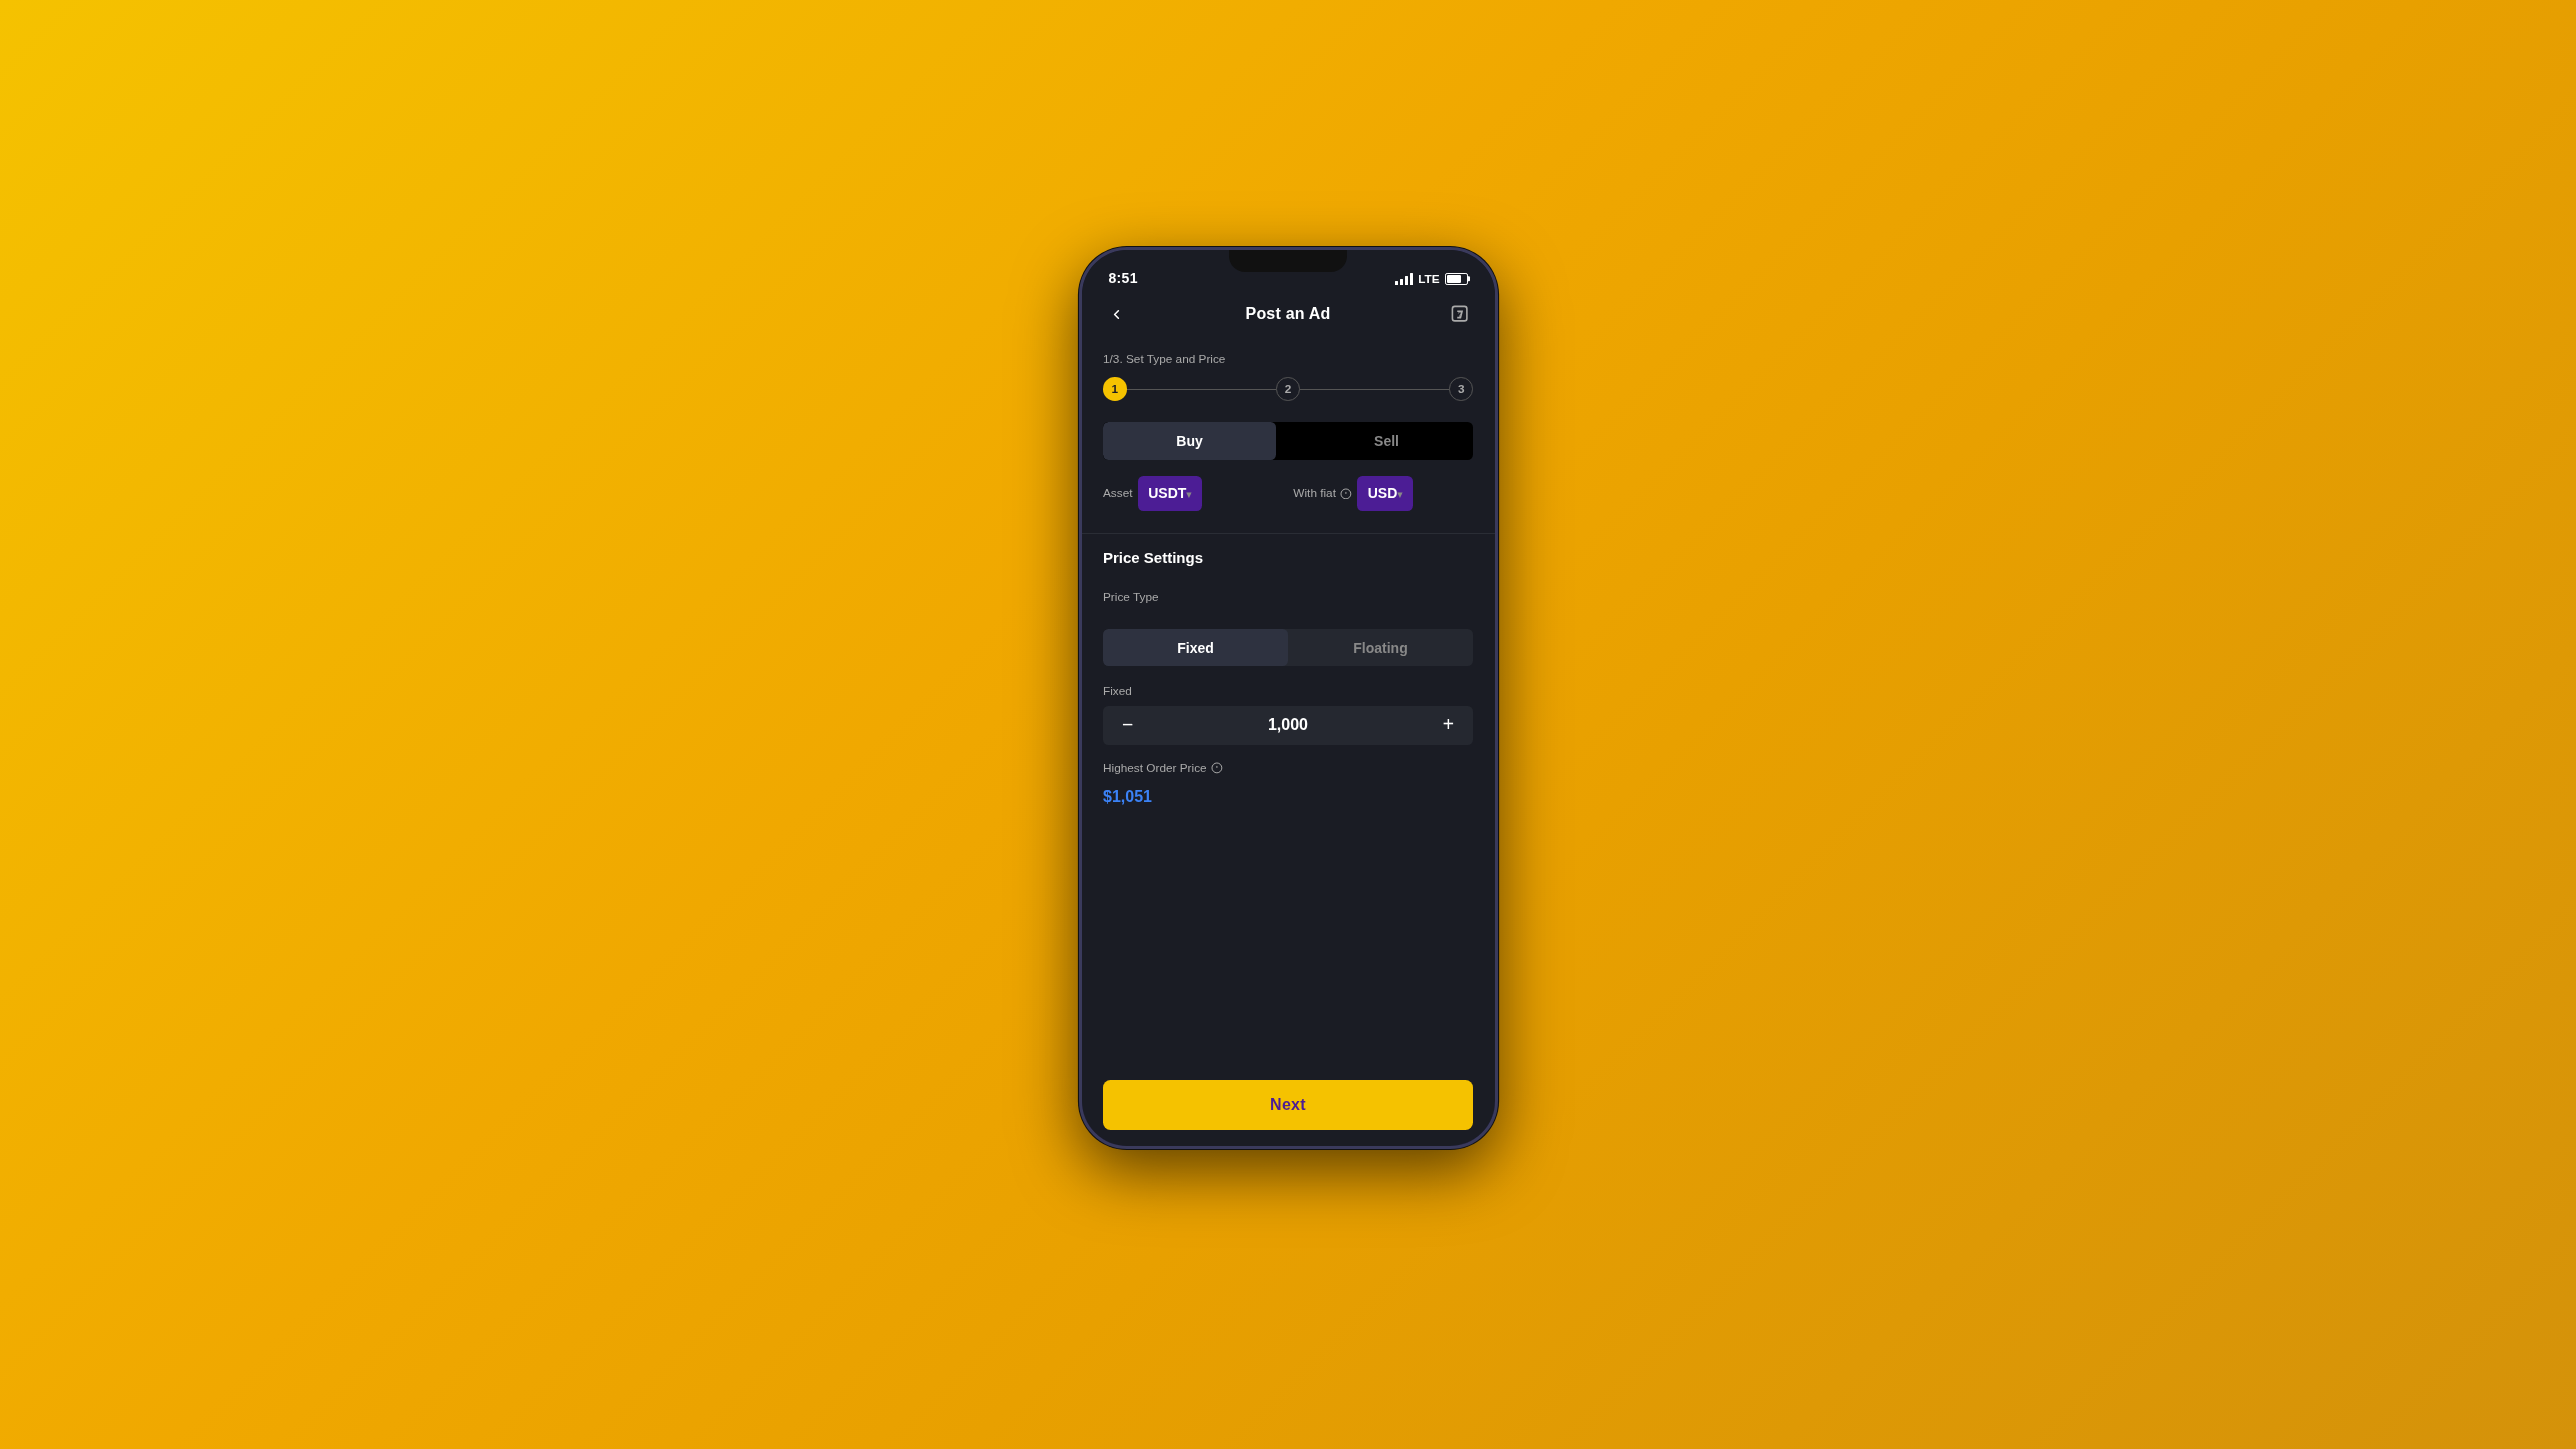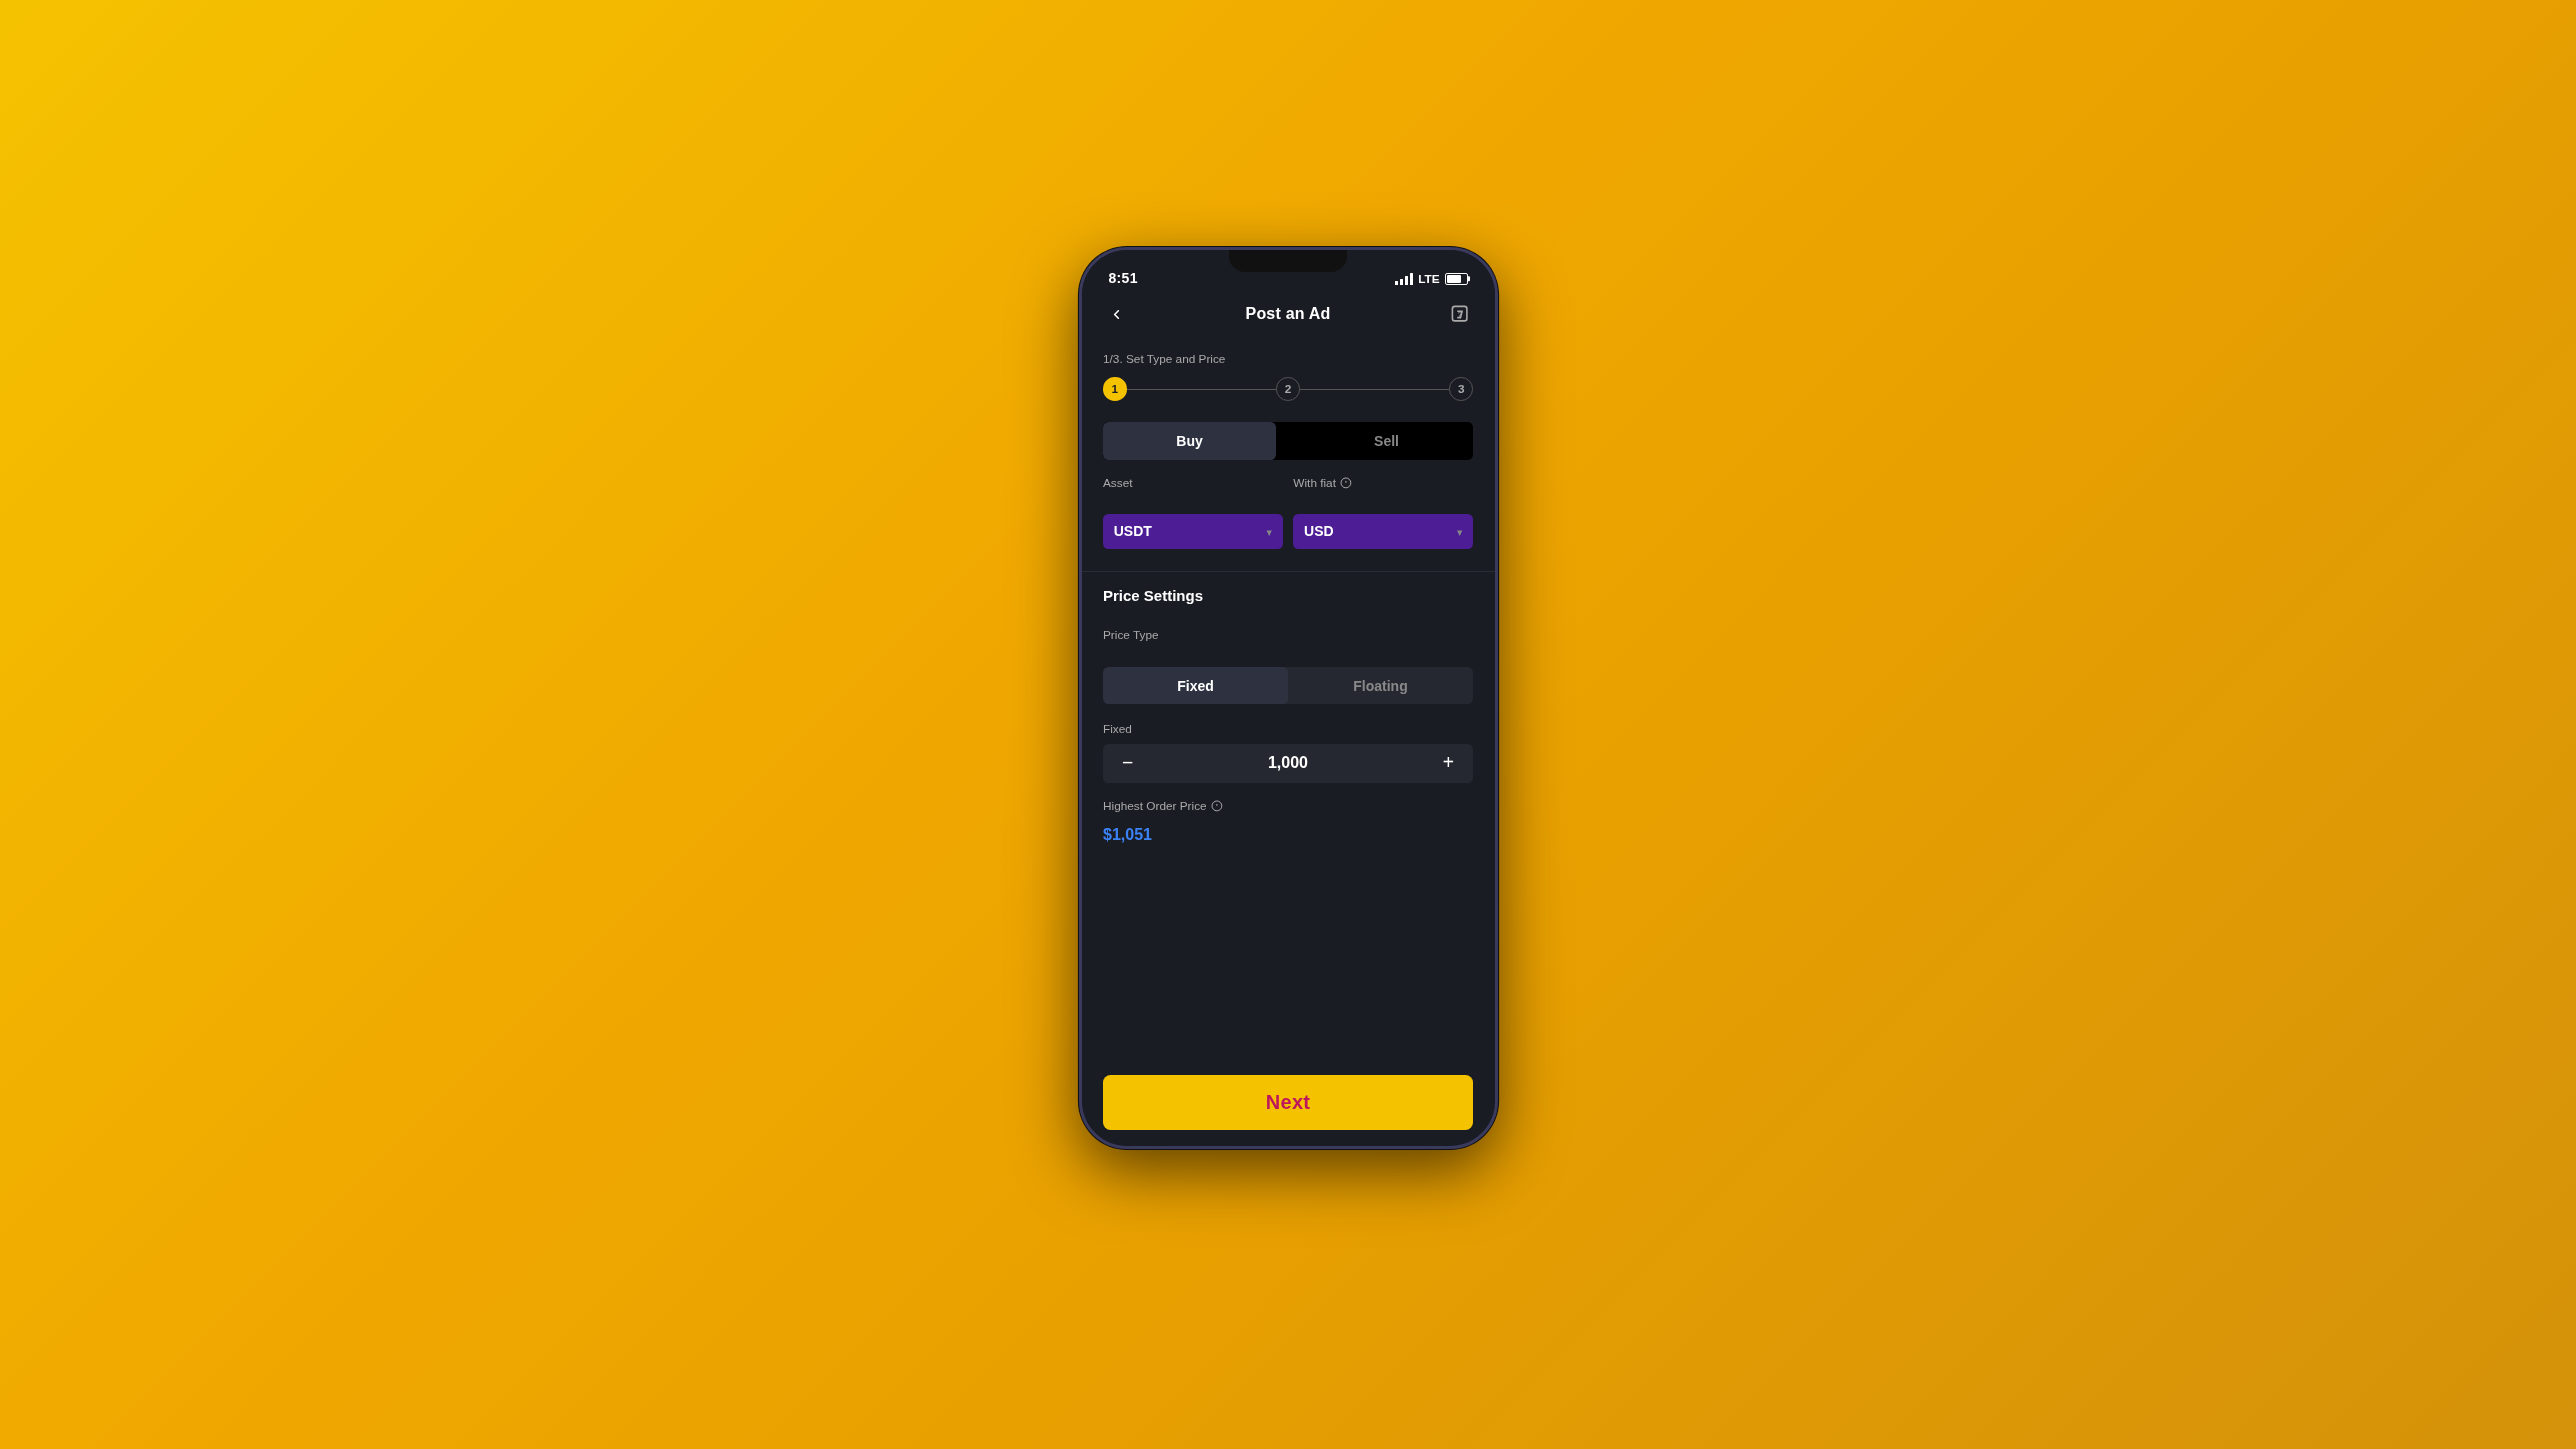--- a/index.html
+++ b/index.html
@@ -299,22 +299,22 @@
     
     .asset-row {
       display: flex;
       gap: 10.7px;
       margin-bottom: 19.3px;
     }
 
     .field-group {
       flex: 1;
       display: flex;
-      flex-direction: column;
-      gap: 24px;
+      flex-direction: row;
+      gap: 5px;
     }
 
     .field-label {
       font-size: 11.8px;
       color: #aaa;
       display: flex;
       align-items: center;
       gap: 4.3px;
     }
 
@@ -473,23 +473,23 @@
       padding: 10.7px 21.5px 16px;
       flex-shrink: 0;
     }
 
     .next-btn {
       width: 100%;
       padding: 16px;
       background: #f5c200;
       border: none;
       border-radius: 7.5px;
-      font-size: 20px;
+      font-size: 16px;
       font-weight: 700;
-      color: #be185d;
+      color: #4c1d95;
       cursor: pointer;
       letter-spacing: 0.3px;
     }
   </style>
 </head>
 <body>
 
 <div class="phone-wrapper">
   <div class="phone-shell">
     <div class="notch"></div>

